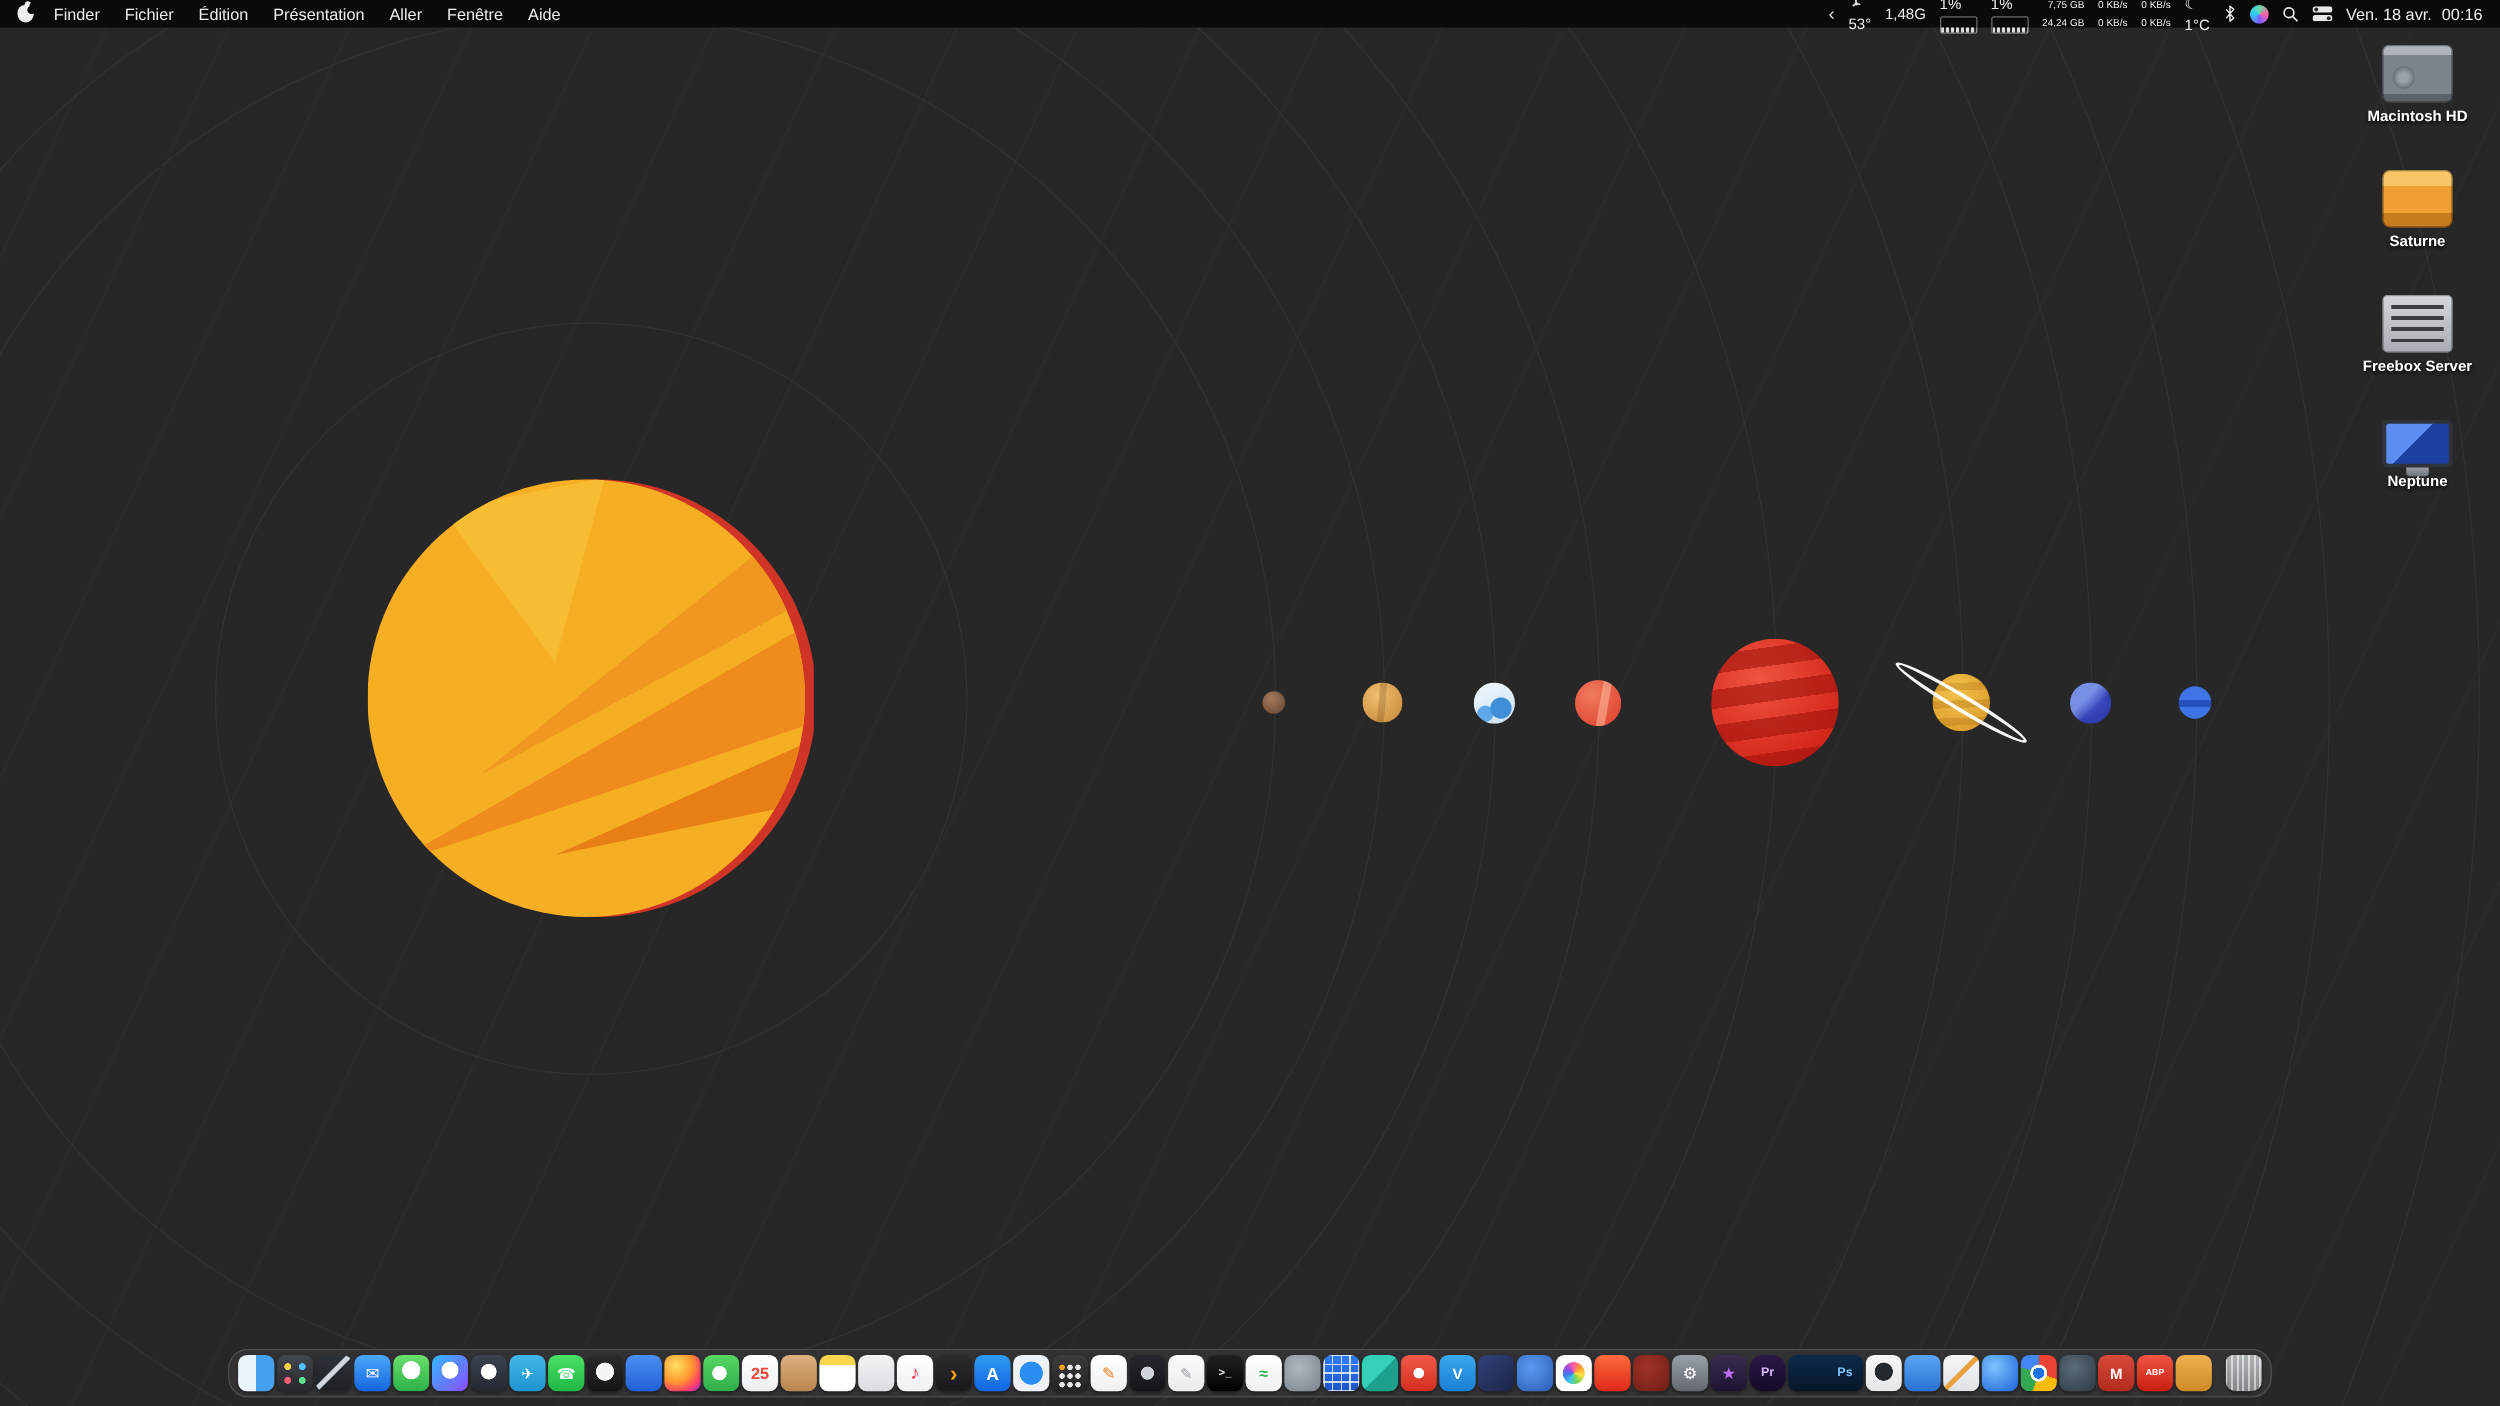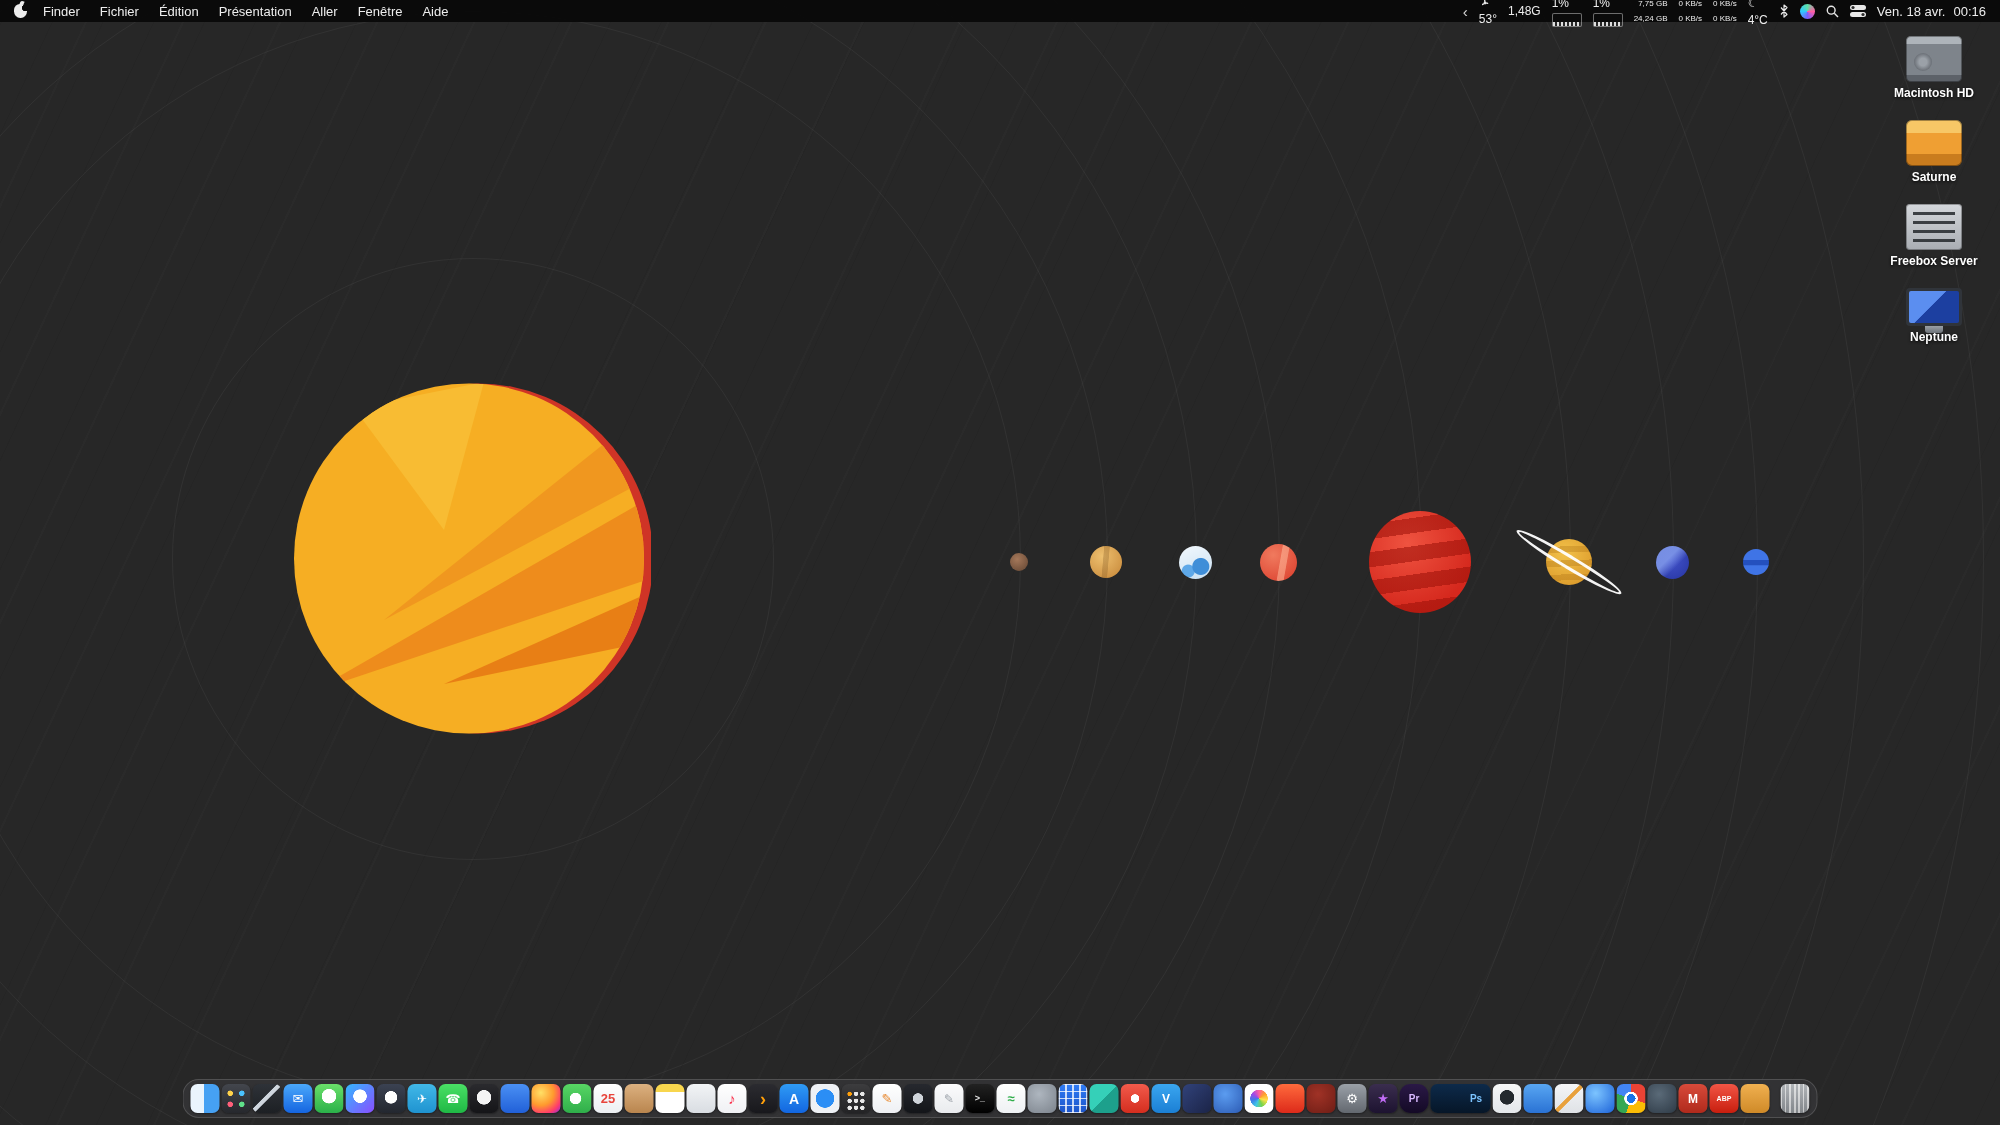--- a/index.html
+++ b/index.html
@@ -36,21 +36,21 @@
   .graph{width:28px;height:12px;border:1px solid rgba(255,255,255,0.4);border-radius:2px;
     background-image:repeating-linear-gradient(90deg, rgba(255,255,255,0.85) 0 2px, transparent 2px 4px);
     background-size:100% 4px;background-position:left bottom;background-repeat:no-repeat;}
   .chev{font-size:15px;opacity:0.9;}
   .moon{font-size:12px;}
   .siri-orb{width:15px;height:15px;border-radius:50%;
     background:conic-gradient(from 90deg,#ff5fa2,#7a5cff,#2ec9ff,#5fe0a8,#ff5fa2);}
   .clock{font-size:13px;display:flex;gap:8px;}
   
   .desk-col{position:absolute;top:36px;right:6px;width:120px;display:flex;
-    flex-direction:column;gap:20px;align-items:center;z-index:10;}
+    flex-direction:column;gap:36px;align-items:center;z-index:10;}
   .desk-icon{display:flex;flex-direction:column;align-items:center;gap:4px;width:120px;}
   .di{width:56px;height:46px;position:relative;}
   .di-label{font-size:12px;font-weight:700;color:#fff;text-align:center;
     text-shadow:0 1px 3px rgba(0,0,0,0.9);}
   .di-internal-drive{background:linear-gradient(180deg,#aeb4ba 0 18%,#7e848b 18% 85%,#5d6269 85%);
     border-radius:5px;box-shadow:inset 0 0 0 1px rgba(0,0,0,0.35);}
   .di-internal-drive::after{content:"";position:absolute;left:8px;top:17px;width:18px;height:18px;
     border-radius:50%;background:radial-gradient(circle,#9ba1a8 0 30%,#6b7077 70%);}
   .di-external-drive-orange{background:linear-gradient(180deg,#f7c766 0 28%,#ef9f33 28% 74%,#c97c1e 74%);
     border-radius:6px;box-shadow:inset 0 0 0 1px rgba(0,0,0,0.35);}
@@ -178,21 +178,21 @@
       <span class="seg two">
         <span>0 KB/s</span>
         <span>0 KB/s</span>
       </span>
       <span class="seg two">
         <span>0 KB/s</span>
         <span>0 KB/s</span>
       </span>
       <span class="seg">
         <span class="moon">☾</span>
-        <span>4°C</span>
+        <span>1°C</span>
       </span>
       <span class="seg">
         <svg width="10" height="14" viewBox="0 0 10 14">
           <path d="M2 3.5 L8 10.5 L5 13 L5 1 L8 3.5 L2 10.5" stroke="#e8e8e8" fill="none" stroke-width="1.2" stroke-linejoin="round"></path>
         </svg>
       </span>
       <span class="siri-orb"></span>
       <span class="seg">
         <svg width="13" height="13" viewBox="0 0 13 13">
           <circle cx="5.2" cy="5.2" r="3.9" stroke="#e8e8e8" stroke-width="1.4" fill="none"></circle>

